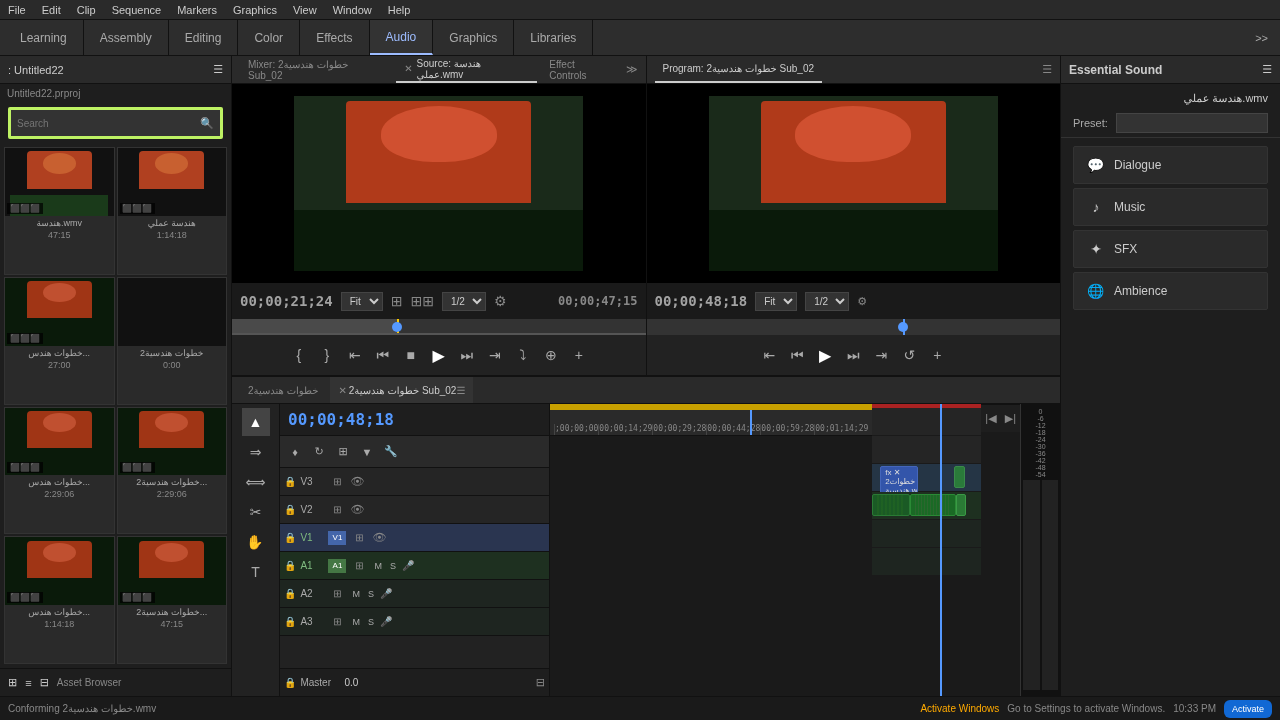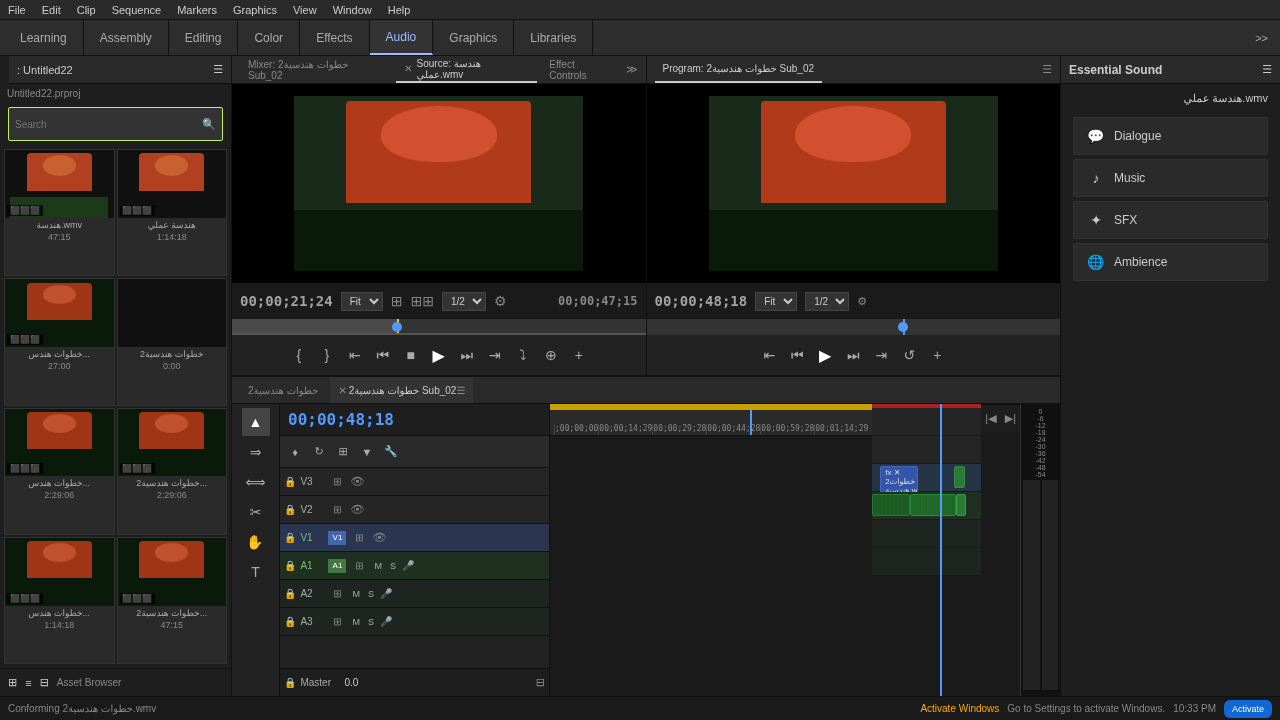--- a/index.html
+++ b/index.html
@@ -13,24 +13,24 @@
     .workspace-tabs { background: #2d2d2d; height: 36px; display: flex; align-items: center; border-bottom: 1px solid #111; padding: 0 4px; }
     .ws-tab { padding: 0 16px; height: 100%; display: flex; align-items: center; font-size: 12px; color: #aaa; cursor: pointer; border-right: 1px solid #111; }
     .ws-tab.active { color: #9dbcff; border-bottom: 2px solid #9dbcff; background: #333; }
     .ws-tab-more { margin-left: auto; padding: 0 8px; color: #aaa; cursor: pointer; }
     
     
     .main-layout { display: flex; height: calc(720px - 56px - 24px); }
     
     
     .left-panel { width: 232px; background: #1e1e1e; border-right: 1px solid #111; display: flex; flex-direction: column; }
-    .panel-header { background: #2a2a2a; padding: 4px 8px; display: flex; justify-content: space-between; align-items: center; border-bottom: 1px solid #111; height: 28px; margin-left: 9px; }
+    .panel-header { background: #2a2a2a; padding: 4px 8px; display: flex; justify-content: space-between; align-items: center; border-bottom: 1px solid #111; height: 28px; }
     .panel-title { font-size: 11px; color: #ccc; }
     .project-name { font-size: 10px; color: #888; padding: 4px 7px; }
-    .search-bar { margin: 4px 8px; background: #333; border: 1px solid #bef264; height: 34px; display: flex; align-items: center; padding: 13px 6px; border-radius: 2px; }
+    .search-bar { margin: 4px 8px; background: #333; border: 3px solid #bef264; height: 28px; display: flex; align-items: center; padding: 13px 6px; border-radius: 2px; }
     .search-bar input { background: transparent; border: none; color: #ccc; font-size: 10px; outline: none; width: 100%; }
     
     
     .media-grid { display: grid; grid-template-columns: 1fr 1fr; gap: 2px; padding: 4px; overflow-y: auto; flex: 1; }
     .media-item { background: #2a2a2a; border: 1px solid #333; cursor: pointer; }
     .media-thumb { width: 100%; aspect-ratio: 16/10; background: #111; display: flex; align-items: center; justify-content: center; position: relative; overflow: hidden; }
     .media-thumb-person { width: 100%; height: 100%; background: linear-gradient(180deg, #2a3a2a 0%, #1a2a1a 100%); display: flex; align-items: center; justify-content: center; }
     .media-badge { position: absolute; bottom: 2px; left: 2px; background: rgba(0,0,0,0.7); color: #fff; font-size: 8px; padding: 1px 3px; }
     .media-label { font-size: 9px; color: #aaa; padding: 2px 3px; text-align: center; white-space: nowrap; overflow: hidden; text-overflow: ellipsis; }
     .media-duration { font-size: 9px; color: #888; text-align: center; padding-bottom: 2px; }
@@ -561,20 +561,24 @@
       </div>
     </div>
   </div>
 
   <div class="right-panel">
     <div class="essential-sound-header">
       <span class="essential-sound-title">Essential Sound</span>
       <span>☰</span>
     </div>
     <div class="audio-file-name">هندسة عملي.wmv</div>
+    <div class="preset-row">
+      <span class="preset-label">Preset:</span>
+      <input class="preset-input" type="text" placeholder="" style="">
+    </div>
     <div class="sound-type-buttons">
       <div class="sound-type-btn">
         <span class="sound-type-icon">💬</span>
         <span class="sound-type-label">Dialogue</span>
       </div>
       <div class="sound-type-btn">
         <span class="sound-type-icon">♪</span>
         <span class="sound-type-label">Music</span>
       </div>
       <div class="sound-type-btn">

